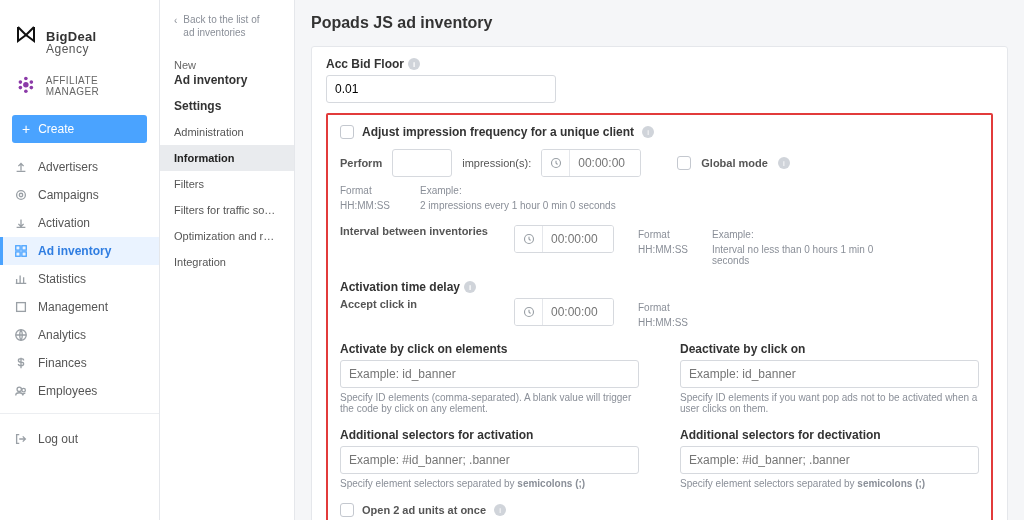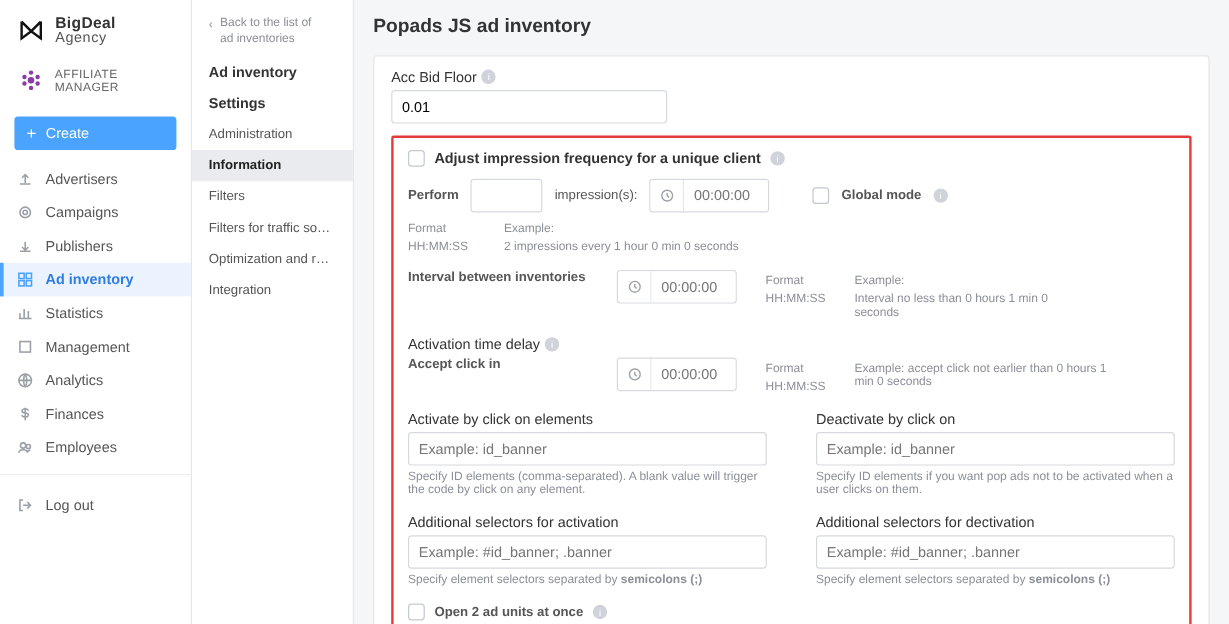--- a/index.html
+++ b/index.html
@@ -3,21 +3,21 @@
 <meta charset="utf-8">
 <style>
   * { box-sizing: border-box; margin: 0; padding: 0; }
   body { font-family: -apple-system, BlinkMacSystemFont, "Segoe UI", Arial, sans-serif; font-size: 12px; color: #333; background: #f5f6f8; width: 1024px; height: 520px; overflow: hidden; }
   .app { display: flex; height: 520px; }
 
   
   .sidebar { width: 160px; background: #fff; border-right: 1px solid #e5e7eb; display: flex; flex-direction: column; }
   .brand { display: flex; align-items: center; gap: 8px; padding: 12px 14px 10px; }
   .brand-logo { width: 24px; height: 24px; color: #111; }
-  .brand-text { line-height: 1; }
+  .brand-text { line-height: 1; margin-top: 18px; }
   .brand-text .t1 { font-size: 13px; font-weight: 700; letter-spacing: .3px; }
   .brand-text .t2 { font-size: 12px; letter-spacing: .5px; color: #555; }
 
   .user { display: flex; align-items: center; gap: 8px; padding: 8px 14px 10px; }
   .user-avatar { width: 26px; height: 26px; }
   .user-role { font-size: 10px; letter-spacing: .4px; color: #666; }
 
   .create-btn { margin: 6px 12px 10px; background: #4aa3ff; color: #fff; border: none; border-radius: 3px; padding: 7px 10px; display: flex; align-items: center; gap: 8px; font-size: 12px; cursor: pointer; }
   .create-btn .plus { font-size: 14px; line-height: 1; }
 
@@ -39,21 +39,21 @@
   .sub-head { padding: 4px 14px 6px; font-size: 12px; font-weight: 700; }
   .sub-item { padding: 7px 14px; font-size: 11px; color: #555; cursor: pointer; white-space: nowrap; overflow: hidden; text-overflow: ellipsis; }
   .sub-item.active { background: #e9ebee; color: #222; font-weight: 600; }
 
   
   .main { flex: 1; overflow: auto; padding: 14px 16px; }
   .page-title { font-size: 16px; color: #333; margin-bottom: 14px; }
 
   .card { background: #fff; border: 1px solid #e5e7eb; border-radius: 3px; padding: 10px 14px 16px; }
 
-  .field-label { font-size: 12px; font-weight: 400; margin-bottom: 4px; display: flex; align-items: center; gap: 4px; }
+  .field-label { font-size: 12px; font-weight: 700; margin-bottom: 4px; display: flex; align-items: center; gap: 4px; }
   .info { display: inline-flex; width: 12px; height: 12px; border-radius: 50%; background: #d0d4da; color: #fff; font-size: 8px; align-items: center; justify-content: center; }
 
   .input, .time-input, .small-input { border: 1px solid #d6d9de; border-radius: 3px; padding: 6px 8px; font-size: 12px; background: #fff; }
   .input { width: 230px; }
   .small-input { width: 60px; }
   .time-group { display: inline-flex; border: 1px solid #d6d9de; border-radius: 3px; overflow: hidden; }
   .time-group .clock { width: 28px; display: inline-flex; align-items: center; justify-content: center; color: #9aa0a6; border-right: 1px solid #e5e7eb; background: #fff; }
   .time-group input { border: none; padding: 6px 8px; width: 70px; font-size: 12px; }
 
   .redbox { border: 2px solid #e23b3b; border-radius: 2px; padding: 10px 12px 16px; margin-top: 10px; }
@@ -129,21 +129,21 @@
             </svg>
           </span>
           <span>Campaigns</span>
         </div>
       <div class="nav-item">
           <span class="nav-icon">
             <svg viewBox="0 0 16 16" width="14" height="14" fill="none" stroke="currentColor" stroke-width="1.5">
               <path d="M8 4v8M5 9l3 3 3-3M3 13h10"></path>
             </svg>
           </span>
-          <span>Publishers</span>
+          <span>Activation</span>
         </div>
       <div class="nav-item active">
           <span class="nav-icon">
             <svg viewBox="0 0 16 16" width="14" height="14" fill="none" stroke="currentColor" stroke-width="1.5">
               <rect x="2" y="2" width="5" height="5"></rect>
               <rect x="9" y="2" width="5" height="5"></rect>
               <rect x="2" y="9" width="5" height="5"></rect>
               <rect x="9" y="9" width="5" height="5"></rect>
             </svg>
           </span>
@@ -205,20 +205,21 @@
   </aside>
 
   <aside class="subpanel">
     <div class="backlink">
       <span class="chev">‹</span>
       <span>
         <span>Back to the list of</span><br>
         <span>ad inventories</span>
       </span>
     </div>
+    <div class="sub-label">New</div>
     <div class="sub-strong">Ad inventory</div>
     <div class="sub-head">Settings</div>
     <div class="sub-item">Administration</div>
     <div class="sub-item active">Information</div>
     <div class="sub-item">Filters</div>
     <div class="sub-item">Filters for traffic sour…</div>
     <div class="sub-item">Optimization and rules</div>
     <div class="sub-item">Integration</div>
   </aside>
 
@@ -305,23 +306,20 @@
                   <circle cx="8" cy="8" r="6"></circle>
                   <path d="M8 5v3l2 2"></path>
                 </svg>
               </span>
             <input placeholder="00:00:00" style="">
           </span>
           <div>
             <div class="hint">Format</div>
             <div class="hint">HH:MM:SS</div>
           </div>
-          <div style="max-width:220px;">
-            <div class="hint">Example: accept click not earlier than 0 hours 1 min 0 seconds</div>
-          </div>
         </div>
 
         <div class="two-col mt12">
           <div class="col">
             <div class="field-label">Activate by click on elements</div>
             <input class="input" placeholder="Example: id_banner" style="">
             <div class="hint">Specify ID elements (comma-separated). A blank value will trigger the code by click on any element.</div>
           </div>
           <div class="col">
             <div class="field-label">Deactivate by click on</div>

